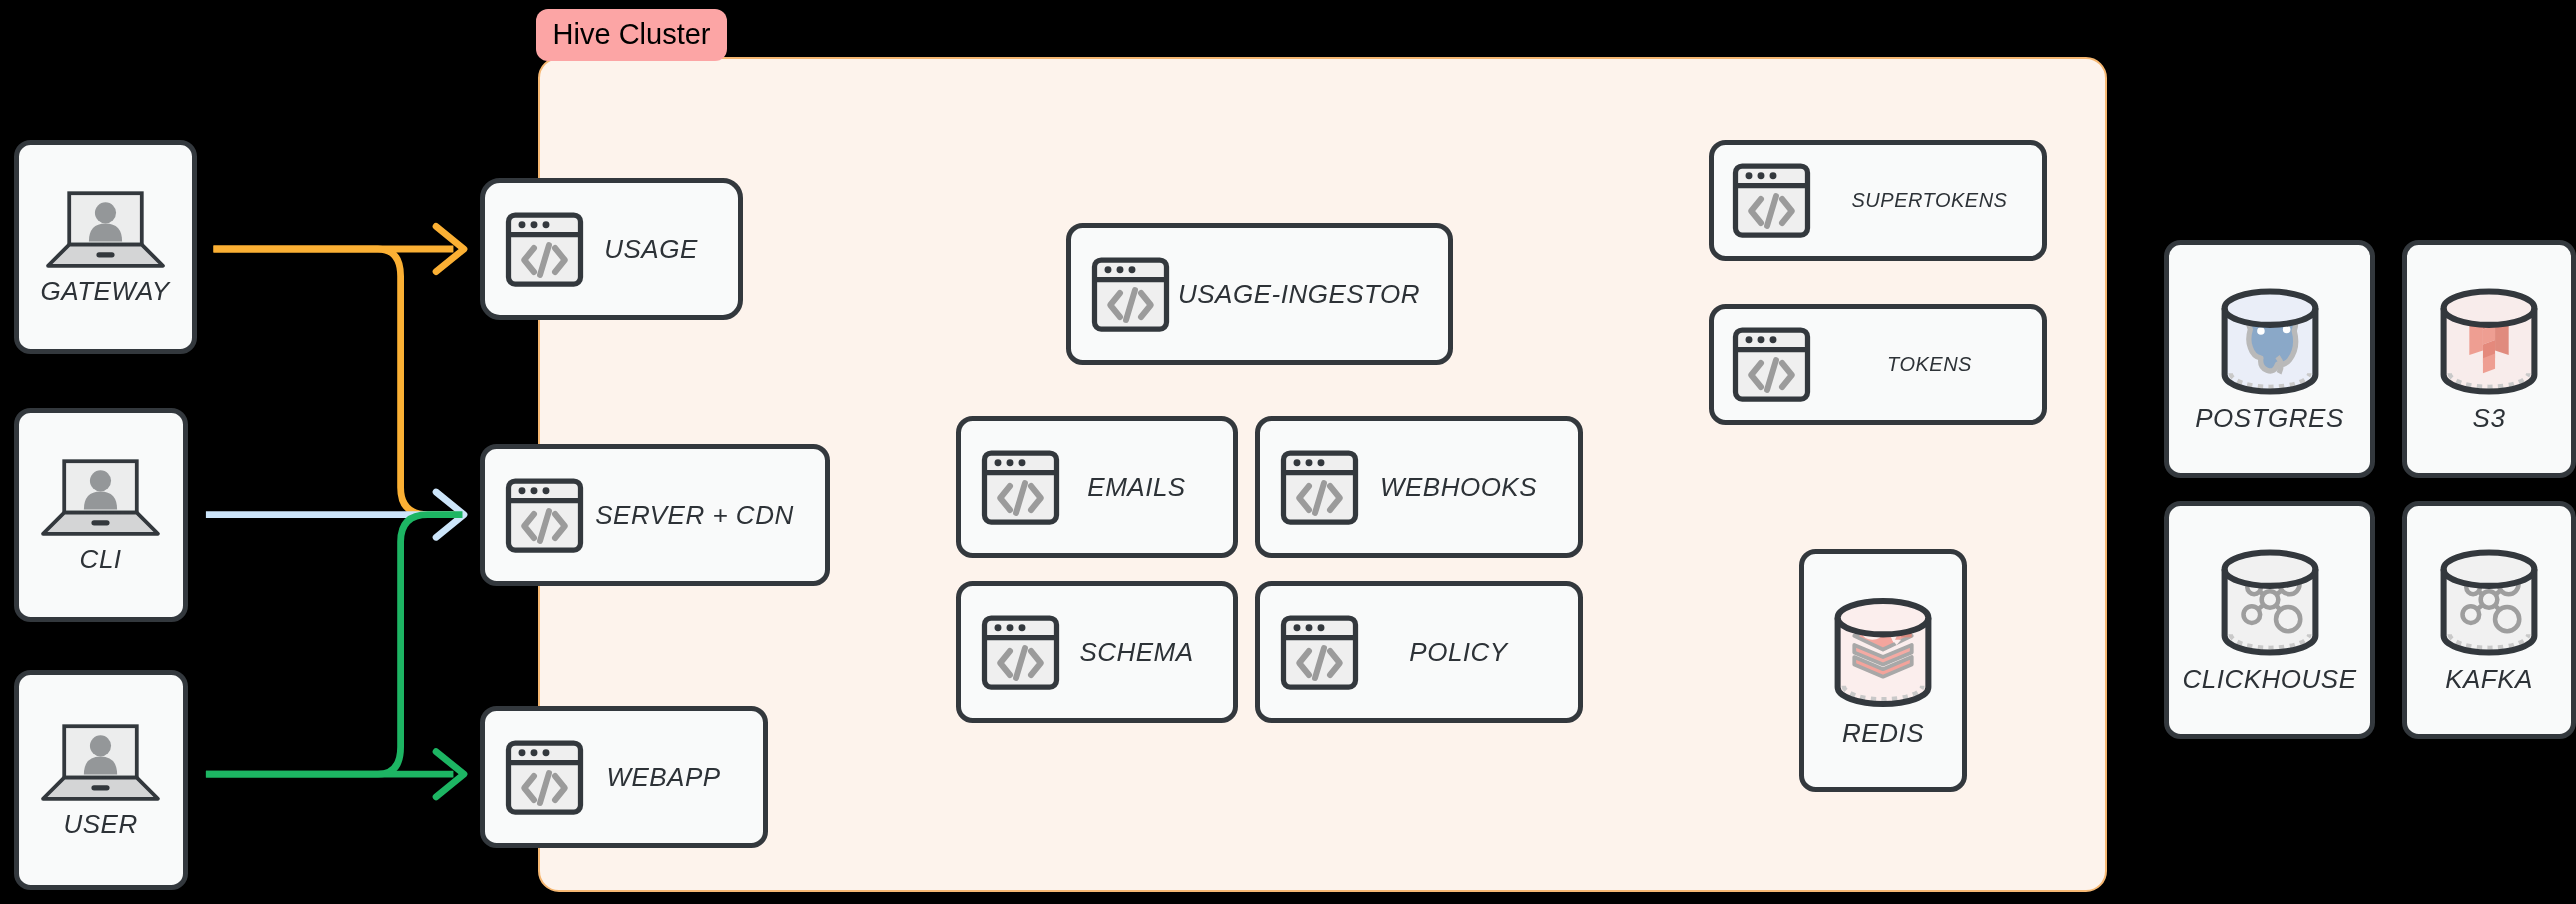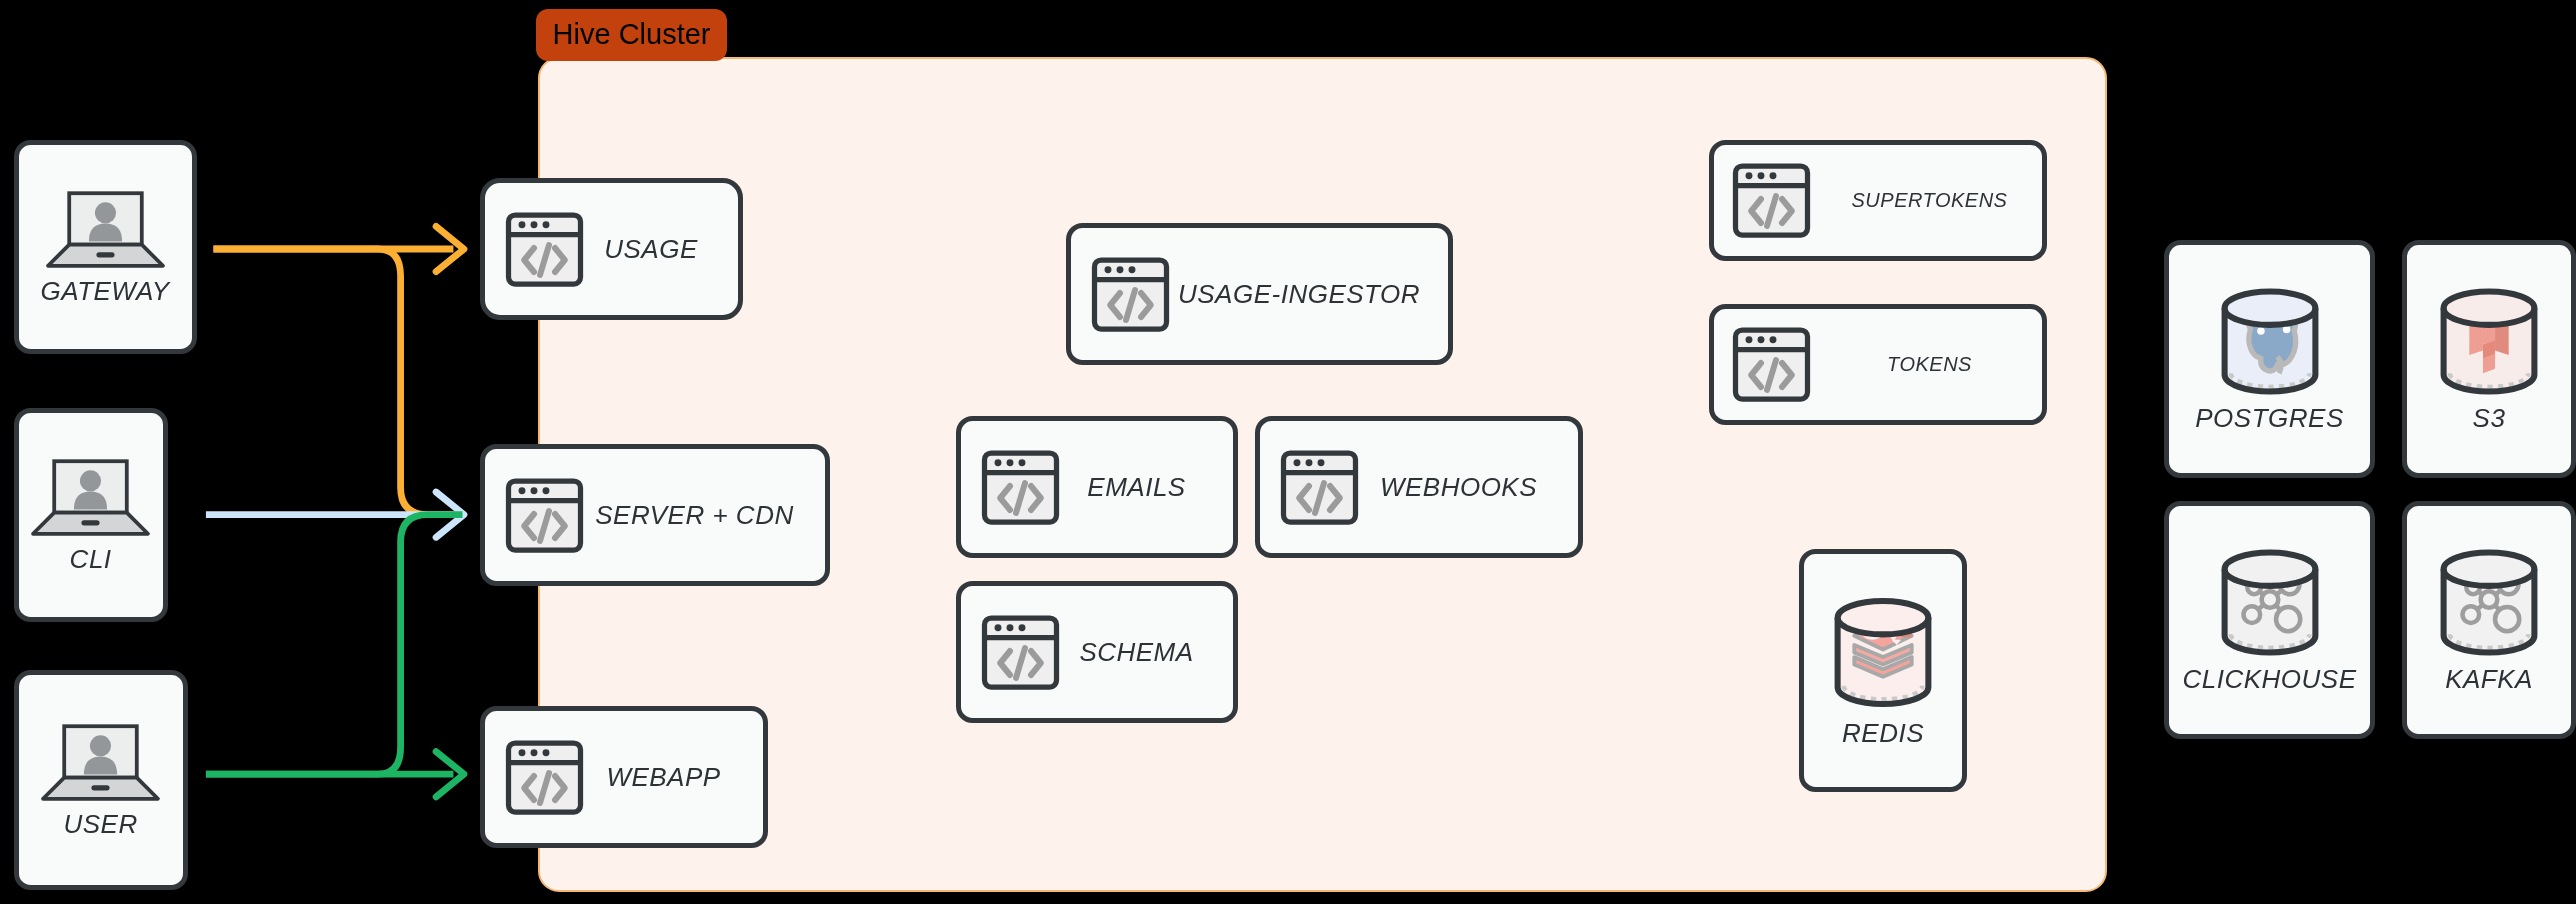--- a/index.html
+++ b/index.html
@@ -26,21 +26,21 @@
   
   .cluster-box {
     position: absolute;
     background: #fdf3ec;
     border: 2.3px solid #f6b873;
     border-radius: 21px;
     box-sizing: border-box;
   }
   .cluster-label {
     position: absolute;
-    background: #c2410c;
+    background: #fca5a5;
     color: #000000;
     border-radius: 12px;
     font-size: 29px;
     line-height: 1;
     padding: 10.6px 16.6px 12px 16.6px;
     white-space: nowrap;
     font-family: "Liberation Sans", sans-serif;
   }
 
   
@@ -123,21 +123,21 @@
         <circle cx="84" cy="34" r="14" fill="#949799"></circle>
         <path d="M62 72 q0 -24 22 -24 q22 0 22 24 z" fill="#949799"></path>
         <path d="M36 76 L132 76 L160 104 L8 104 Z" fill="#d4d5d6" stroke="#33383d" stroke-width="5" stroke-linejoin="round"></path>
         <rect x="72" y="86" width="24" height="7" rx="3.5" fill="#33383d"></rect>
         <line x1="36" y1="76" x2="132" y2="76" stroke="#33383d" stroke-width="3" stroke-dasharray="5 5"></line>
       </svg>
     </span>
     <span class="node-label">GATEWAY</span>
   </div>
 
-  <div class="node vertical" style="left:13.6px; top:408px; width:154px; height:214px;">
+  <div class="node vertical" style="left:13.6px; top:408px; width:174px; height:214px;">
     <span class="client-icon">
       <svg width="127" height="85" viewBox="0 0 168 112">
         <rect x="36" y="8" width="96" height="68" fill="#eceded" stroke="#33383d" stroke-width="5"></rect>
         <circle cx="84" cy="34" r="14" fill="#949799"></circle>
         <path d="M62 72 q0 -24 22 -24 q22 0 22 24 z" fill="#949799"></path>
         <path d="M36 76 L132 76 L160 104 L8 104 Z" fill="#d4d5d6" stroke="#33383d" stroke-width="5" stroke-linejoin="round"></path>
         <rect x="72" y="86" width="24" height="7" rx="3.5" fill="#33383d"></rect>
         <line x1="36" y1="76" x2="132" y2="76" stroke="#33383d" stroke-width="3" stroke-dasharray="5 5"></line>
       </svg>
     </span>
@@ -263,20 +263,35 @@
         <circle cx="38" cy="17" r="4.6" fill="#33383d"></circle>
         <circle cx="54" cy="17" r="4.6" fill="#33383d"></circle>
         <path d="M38 48 L25 64 L38 80 M66 48 L79 64 L66 80 M58 44 L46 84" fill="none" stroke="#9b9b9b" stroke-width="8" stroke-linecap="round" stroke-linejoin="round"></path>
       </svg>
     </span>
     <span class="svc-text">
       <span class="node-label">SCHEMA</span>
     </span>
   </div>
 
+  <div class="node" style="left:1255px; top:581px; width:328px; height:142px; padding:0 19.6px;">
+    <span class="svc-icon">
+      <svg width="79" height="75" viewBox="0 0 104 100">
+        <rect x="4" y="4" width="96" height="92" rx="9" fill="#efefef" stroke="#33383d" stroke-width="7"></rect>
+        <path d="M4 30 L100 30" stroke="#33383d" stroke-width="7"></path>
+        <circle cx="22" cy="17" r="4.6" fill="#33383d"></circle>
+        <circle cx="38" cy="17" r="4.6" fill="#33383d"></circle>
+        <circle cx="54" cy="17" r="4.6" fill="#33383d"></circle>
+        <path d="M38 48 L25 64 L38 80 M66 48 L79 64 L66 80 M58 44 L46 84" fill="none" stroke="#9b9b9b" stroke-width="8" stroke-linecap="round" stroke-linejoin="round"></path>
+      </svg>
+    </span>
+    <span class="svc-text">
+      <span class="node-label">POLICY</span>
+    </span>
+  </div>
 
   <div class="node" style="left:1709px; top:140px; width:338px; height:121px; padding:0 18px;">
     <span class="svc-icon">
       <svg width="79" height="75" viewBox="0 0 104 100">
         <rect x="4" y="4" width="96" height="92" rx="9" fill="#efefef" stroke="#33383d" stroke-width="7"></rect>
         <path d="M4 30 L100 30" stroke="#33383d" stroke-width="7"></path>
         <circle cx="22" cy="17" r="4.6" fill="#33383d"></circle>
         <circle cx="38" cy="17" r="4.6" fill="#33383d"></circle>
         <circle cx="54" cy="17" r="4.6" fill="#33383d"></circle>
         <path d="M38 48 L25 64 L38 80 M66 48 L79 64 L66 80 M58 44 L46 84" fill="none" stroke="#9b9b9b" stroke-width="8" stroke-linecap="round" stroke-linejoin="round"></path>

